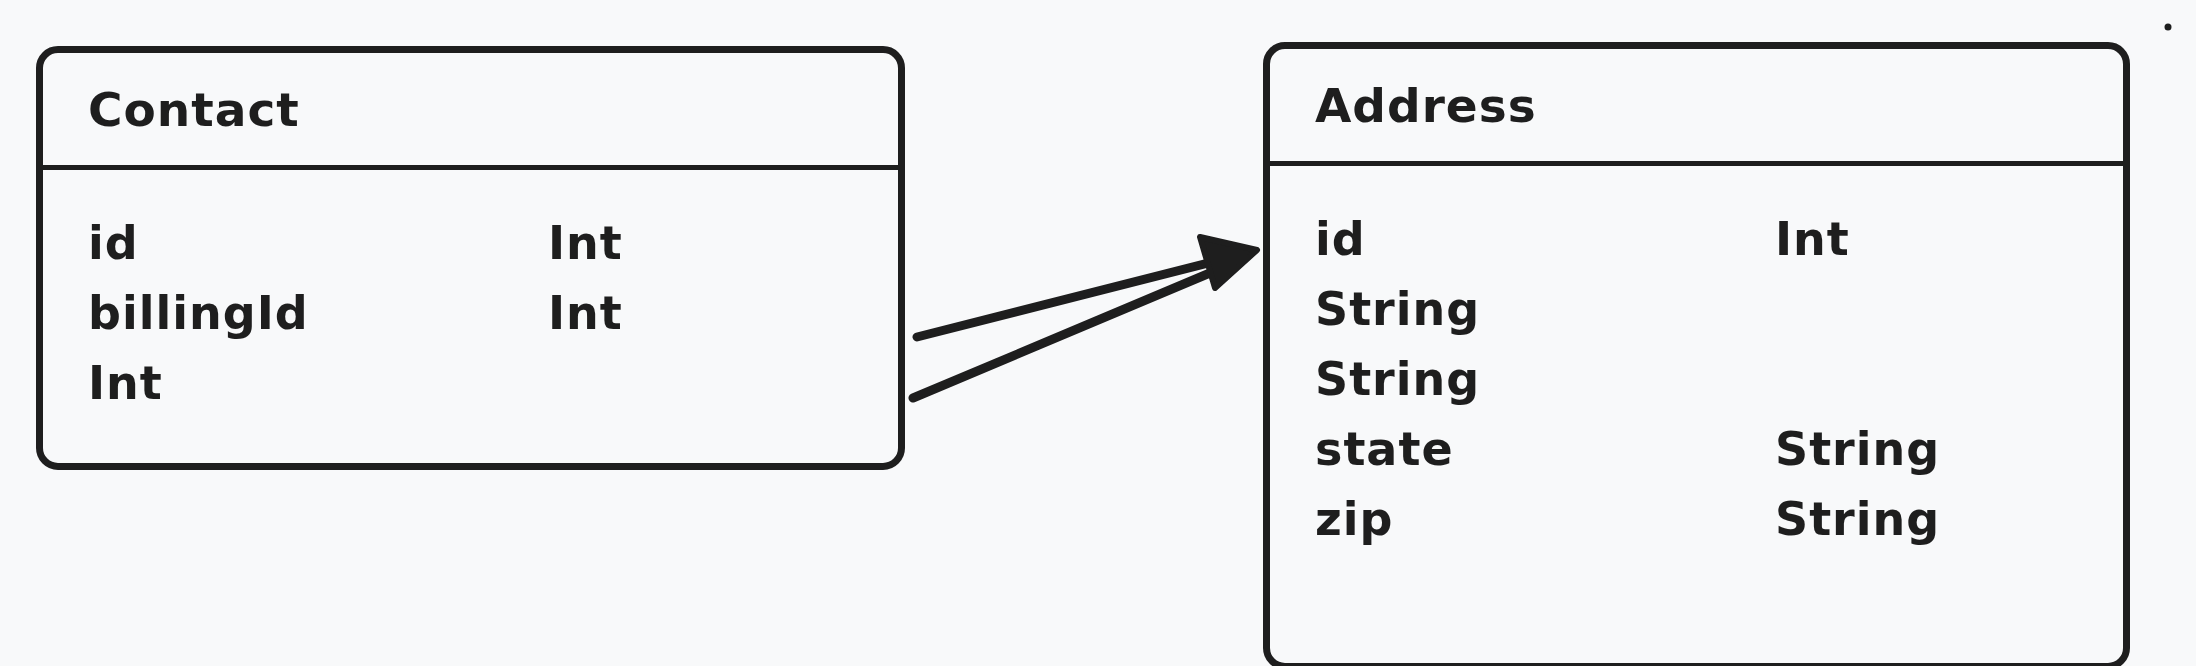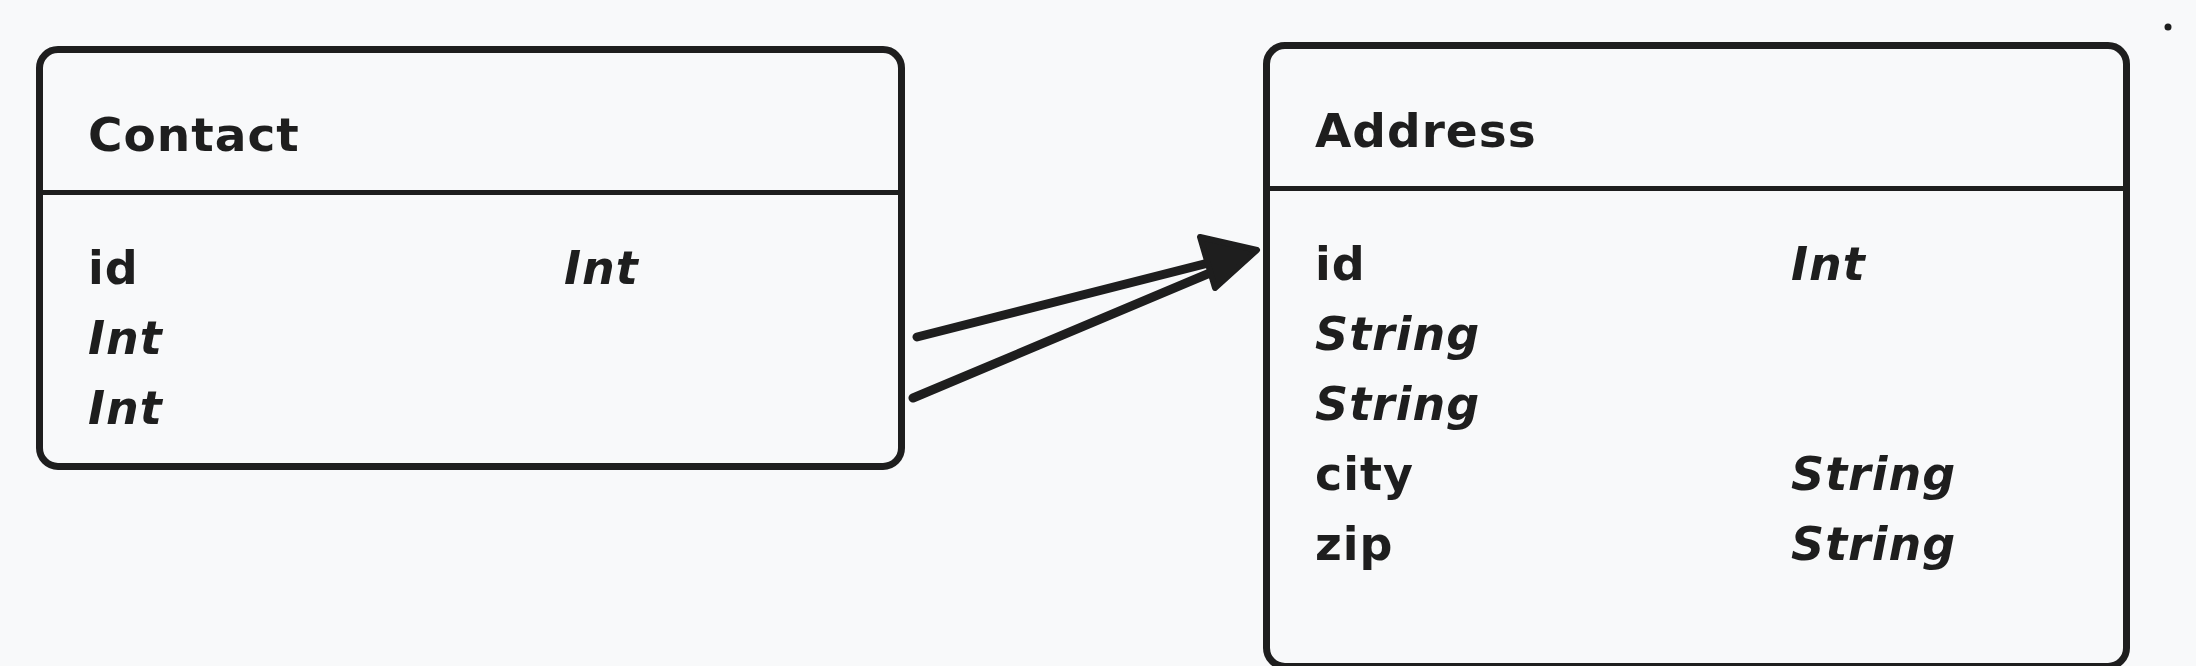--- a/index.html
+++ b/index.html
@@ -36,44 +36,41 @@
     height: 117px;
     border-bottom: 5px solid #1e1e1e;
     display: flex;
     align-items: center;
     padding-left: 45px;
     font-size: 47px;
     font-weight: 600;
     letter-spacing: 1px;
     color: #1e1e1e;
     white-space: nowrap;
-    margin-top: 25px;
   }
   .entity-fields {
     padding-top: 38px;
   }
   .field-row {
     height: 70px;
     display: flex;
     align-items: center;
     padding-left: 45px;
     font-size: 46px;
     font-weight: 600;
     letter-spacing: 1px;
     color: #1e1e1e;
     white-space: nowrap;
-    gap: 16px;
   }
   .field-name {
     display: inline-block;
     width: 460px;
   }
   .field-type {
     display: inline-block;
-    font-style: italic;
   }
   .ink-stroke {
     stroke: #1e1e1e;
     stroke-width: 9;
     stroke-linecap: round;
     fill: none;
   }
   .ink-fill {
     fill: #1e1e1e;
     stroke: #1e1e1e;
@@ -98,20 +95,21 @@
   </svg>
 
   <div class="entity" style="left:36px; top:46px; width:869px; height:424px;">
     <div class="entity-title">Contact</div>
     <div class="entity-fields">
       <div class="field-row">
         <span class="field-name">id</span>
         <span class="field-type">Int</span>
       </div>
       <div class="field-row">
+        <span class="field-name">billingId</span>
         <span class="field-type">Int</span>
       </div>
       <div class="field-row">
         <span class="field-type">Int</span>
       </div>
     </div>
   </div>
 
   <div class="entity" style="left:1263px; top:42px; width:867px; height:628px;">
     <div class="entity-title">Address</div>
@@ -120,21 +118,21 @@
         <span class="field-name">id</span>
         <span class="field-type">Int</span>
       </div>
       <div class="field-row">
         <span class="field-type">String</span>
       </div>
       <div class="field-row">
         <span class="field-type">String</span>
       </div>
       <div class="field-row">
-        <span class="field-name">city</span>
+        <span class="field-name">state</span>
         <span class="field-type">String</span>
       </div>
       <div class="field-row">
         <span class="field-name">zip</span>
         <span class="field-type">String</span>
       </div>
     </div>
   </div>
 
 </div>

